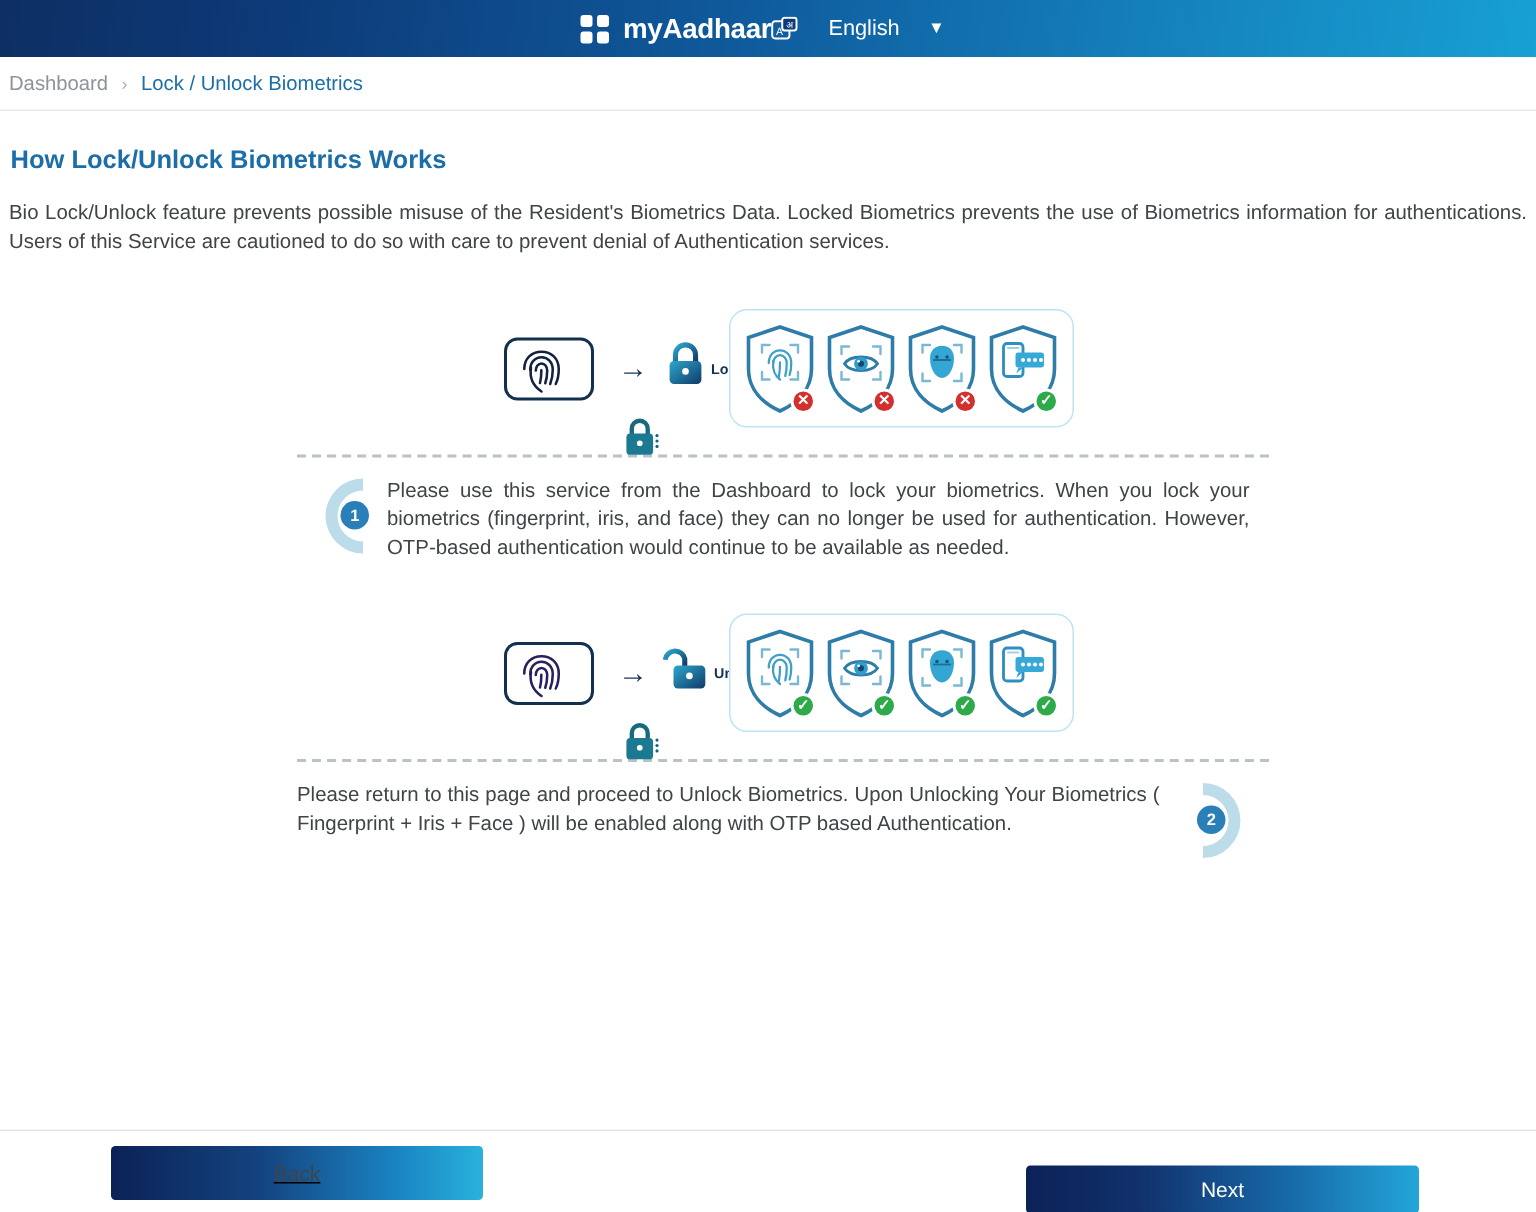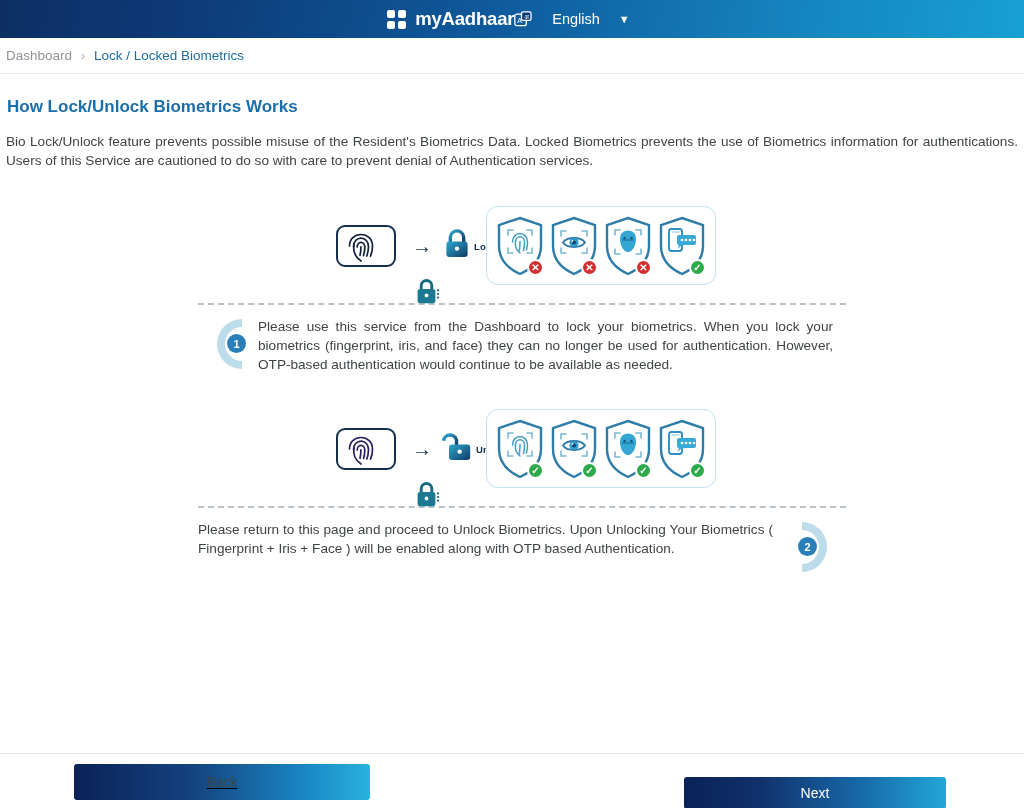--- a/index.html
+++ b/index.html
@@ -175,21 +175,21 @@
   .footer {
     position: absolute;
     left: 0; bottom: 0;
     width: 1024px; height: 55px;
     border-top: 1px solid #e4e7e9;
     background: #ffffff;
   }
   .btn-back {
     position: absolute;
     left: 74px; top: 10px;
-    width: 296px; height: 33px;
+    width: 248px; height: 33px;
     border-radius: 3px;
     padding: 18px;
     background: linear-gradient(90deg, #0b2257 0%, #14437f 40%, #1a86c4 78%, #29b2dd 100%);
     cursor: pointer;
     text-decoration: underline;
   }
   .btn-back-inner {
     width: 100%; height: 100%;
     background: #ffffff;
     border-radius: 2px;
@@ -231,21 +231,21 @@
       </svg>
     </span>
     <span>English</span>
     <span class="chev">▼</span>
   </div>
 </div>
 
 <div class="breadcrumb">
   <span class="bc-home">Dashboard</span>
   <span class="bc-sep">›</span>
-  <span class="bc-current">Lock / Locked Biometrics</span>
+  <span class="bc-current">Lock / Unlock Biometrics</span>
 </div>
 
 <div class="page">
 
   <div class="page-title">How Lock/Unlock Biometrics Works</div>
   <div class="intro">Bio Lock/Unlock feature prevents possible misuse of the Resident's Biometrics Data. Locked Biometrics prevents the use of Biometrics information for authentications. Users of this Service are cautioned to do so with care to prevent denial of Authentication services.</div>
 
   <div class="illus illus-1">
 
     <div class="fp-card">

